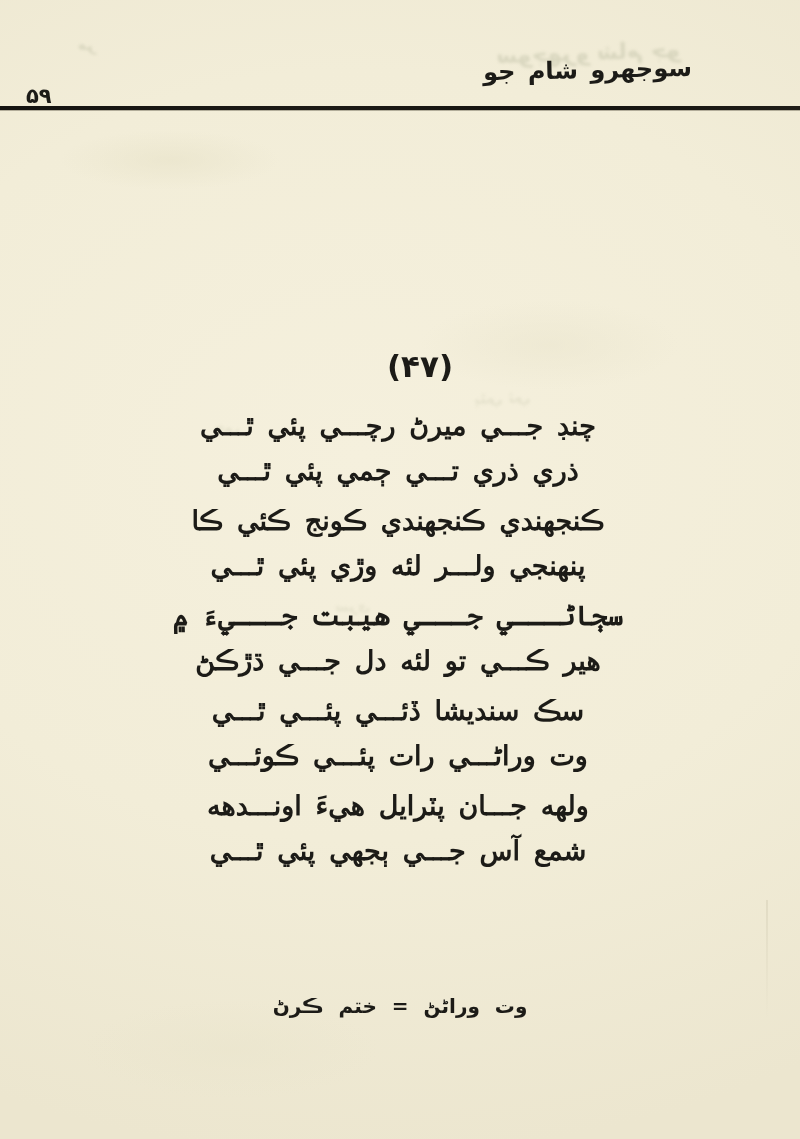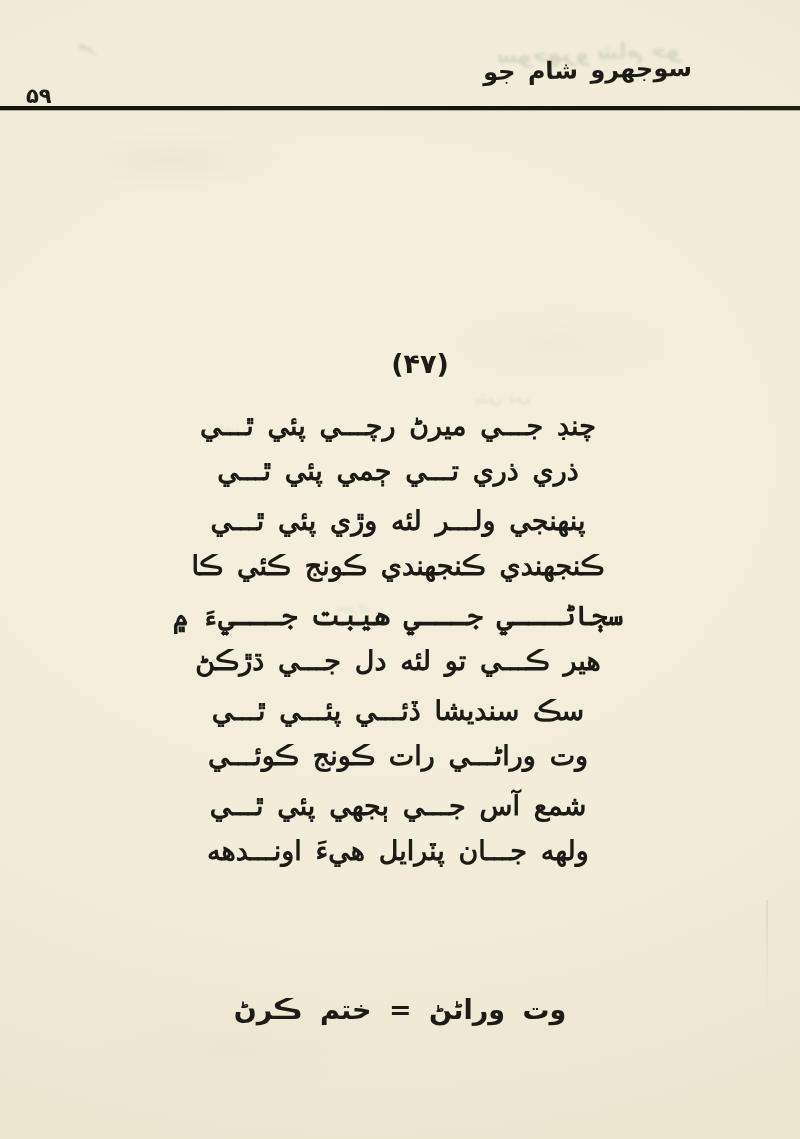--- a/index.html
+++ b/index.html
@@ -43,39 +43,39 @@
     transform:rotate(-1.2deg);
     word-spacing:4px;
   }
   .header-rule{
     position:absolute;left:0;top:106px;width:800px;height:4px;
     background:linear-gradient(90deg,#141310 0%,#1d1b16 40%,#14130f 70%,#201e18 100%);
     box-shadow:0 1px 0 rgba(60,55,40,.35);
   }
   .poem-number{
     position:absolute;left:0;right:0;top:348px;
-    text-align:center;font-size:27px;font-weight:700;
+    text-align:center;font-size:31px;font-weight:700;
     direction:rtl;
     padding-left:40px;
   }
   .poem{
     position:absolute;top:404px;right:116px;width:572px;
     direction:rtl;text-align:center;
     font-size:27px;font-weight:600;
     word-spacing:7px;
     font-family:Liberation Serif, serif;
   }
   .poem .line{
     height:45px;line-height:45px;white-space:nowrap;
   }
   .poem .line:nth-child(even){margin-bottom:5px;}
   .footnote{
     position:absolute;left:0;right:0;top:994px;
     text-align:center;direction:rtl;
-    font-size:27px;font-weight:700;word-spacing:8px;
+    font-size:20px;font-weight:700;word-spacing:8px;
   }
   
   .fold{
     position:absolute;right:32px;top:900px;width:2px;height:120px;
     background:linear-gradient(#d8d2ba,transparent);opacity:.6;
   }
 </style>
 </head>
 <body>
 
@@ -95,27 +95,27 @@
 
   <div class="header-title">سوجهرو شام جو</div>
 
   <div class="header-rule"></div>
 
   <div class="poem-number">(۴۷)</div>
 
   <div class="poem">
     <div class="line">چنڊ جـــي ميرڻ رچـــي پئي ٿـــي</div>
     <div class="line">ذري ذري تـــي ڄمي پئي ٿـــي</div>
+    <div class="line">ڪنجهندي ڪنجهندي ڪونج ڪئي ڪا</div>
     <div class="line">پنهنجي ولـــر لئه وڙي پئي ٿـــي</div>
-    <div class="line">ڪنجهندي ڪنجهندي ڪونج ڪئي ڪا</div>
     <div class="line">سڄاڻـــي جـــي هيبت جـــيءَ ۾</div>
     <div class="line">هير ڪـــي تو لئه دل جـــي ڌڙڪڻ</div>
     <div class="line">سڪ سنديشا ڏئـــي پئـــي ٿـــي</div>
-    <div class="line">وت وراڻـــي رات ڪونج ڪوئـــي</div>
+    <div class="line">وت وراڻـــي رات پئـــي ڪوئـــي</div>
+    <div class="line">ولهه جـــان پٽرايل هيءَ اونـــدهه</div>
     <div class="line">شمع آس جـــي ٻجهي پئي ٿـــي</div>
-    <div class="line">ولهه جـــان پٽرايل هيءَ اونـــدهه</div>
   </div>
 
   <div class="footnote">وت وراڻڻ = ختم ڪرڻ</div>
 
   <div class="fold"></div>
 
 </div>
 
 </body></html>

